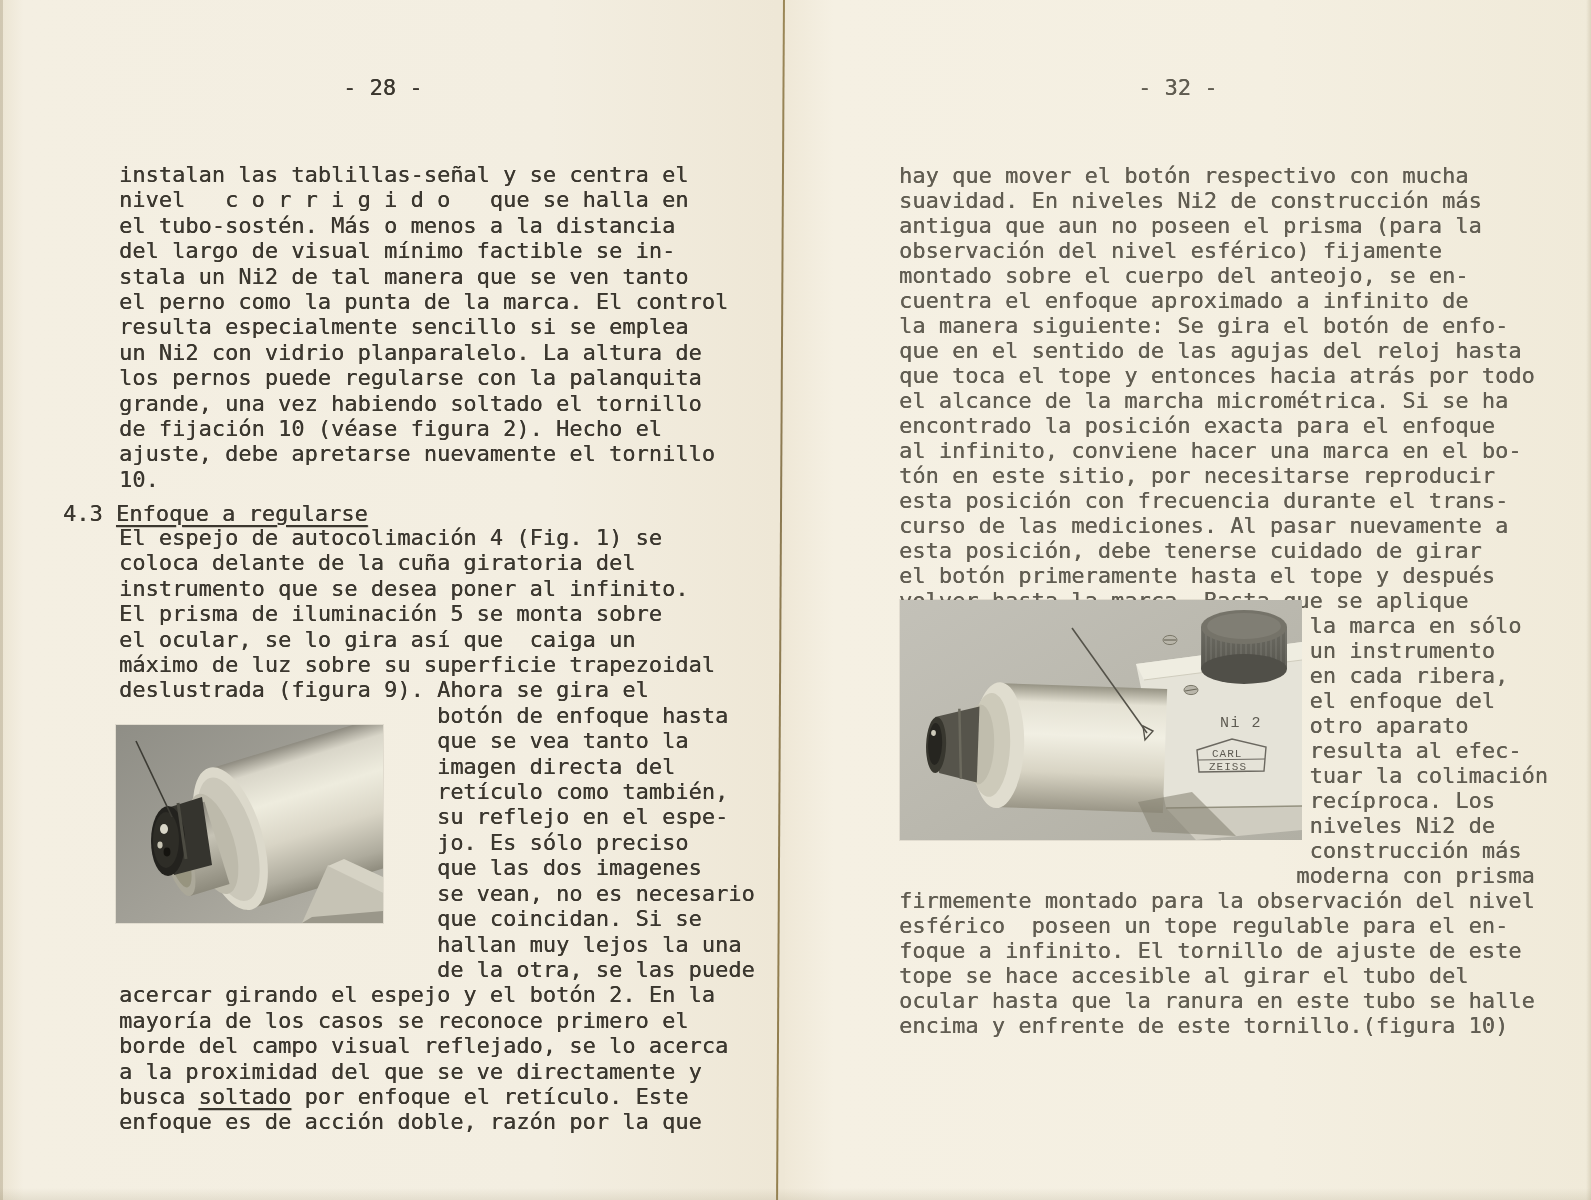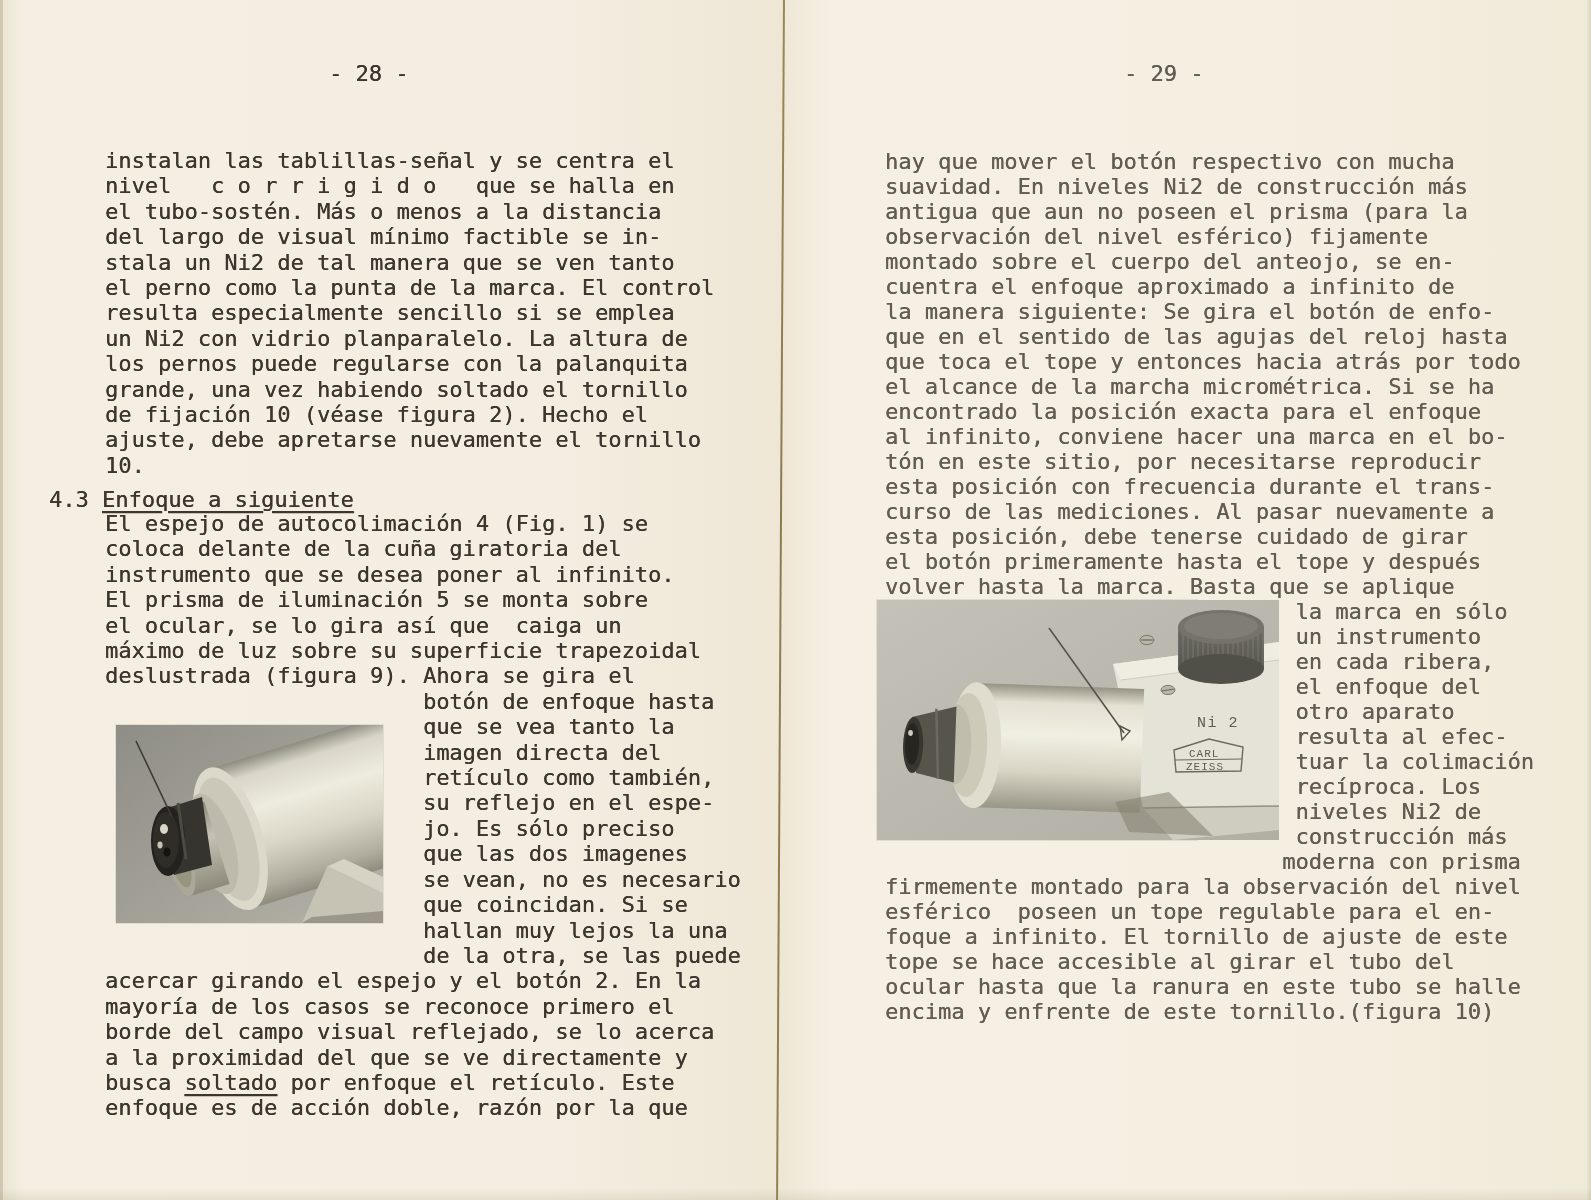--- a/index.html
+++ b/index.html
@@ -15,21 +15,21 @@
   .sheet-right{left:785px;right:0;
     background:linear-gradient(90deg,#efe8d7 0%,#f5f0e3 6%,#f4efe1 60%,#f0ead9 100%);}
   .left-edge{position:absolute;left:0;top:0;bottom:0;width:3px;background:rgba(140,125,95,.28);}
   .right-edge{position:absolute;right:0;top:0;bottom:0;width:5px;background:linear-gradient(90deg,rgba(150,135,100,0),rgba(150,135,100,.22));}
   .bottom-shade{position:absolute;left:0;right:0;bottom:0;height:12px;
     background:linear-gradient(rgba(160,150,120,0),rgba(160,150,120,.18));}
   .gutter{position:absolute;left:783px;top:-4px;width:2px;height:1210px;
     background:linear-gradient(#9b8757,#8c7a52 40%,#94804f);
     transform:rotate(0.33deg);transform-origin:top left;}
   .txt{
-    position:absolute;margin:0;white-space:pre;
+    position:absolute;margin:14px;white-space:pre;
     font-size:22px;line-height:25.4px;letter-spacing:0;
     color:#3b372f;text-shadow:0.25px 0.25px 0 currentColor;
   }
   .page-right .txt{color:#615d52;line-height:25px;}
   .u{text-decoration:underline;text-decoration-thickness:2px;text-underline-offset:4px;}
   .photo{position:absolute;box-shadow:0 0 0 1px rgba(90,85,70,.12);}
   .photo svg{display:block;}
 </style>
 </head>
 <body>
@@ -52,21 +52,21 @@
 stala un Ni2 de tal manera que se ven tanto
 el perno como la punta de la marca. El control
 resulta especialmente sencillo si se emplea
 un Ni2 con vidrio planparalelo. La altura de
 los pernos puede regularse con la palanquita
 grande, una vez habiendo soltado el tornillo
 de fijación 10 (véase figura 2). Hecho el
 ajuste, debe apretarse nuevamente el tornillo
 10.</pre>
 
-    <pre class="txt" style="left:49px;top:487px">4.3 <span class="u">Enfoque a siguiente</span></pre>
+    <pre class="txt" style="left:49px;top:487px">4.3 <span class="u">Enfoque a regularse</span></pre>
 
     <pre class="txt" style="left:105px;top:511px">El espejo de autocolimación 4 (Fig. 1) se
 coloca delante de la cuña giratoria del
 instrumento que se desea poner al infinito.
 El prisma de iluminación 5 se monta sobre
 el ocular, se lo gira así que  caiga un
 máximo de luz sobre su superficie trapezoidal
 deslustrada (figura 9). Ahora se gira el
                         botón de enfoque hasta
                         que se vea tanto la
@@ -132,21 +132,21 @@
         <line x1="20" y1="16" x2="56" y2="92" stroke="#3c3b34" stroke-width="1.6"></line>
 
         <polygon points="212,140 267,168 267,198 186,198" fill="#c6c3b5"></polygon>
         <polygon points="228,134 267,152 267,168 212,141" fill="#d6d3c5"></polygon>
         <polygon points="186,198 267,198 267,186 196,192" fill="#9a978a"></polygon>
       </svg>
     </div>
   </div>
 
   <div class="page-right">
-    <pre class="txt" style="left:1124px;top:61px">- 29 -</pre>
+    <pre class="txt" style="left:1124px;top:61px">- 32 -</pre>
 
     <pre class="txt" style="left:885px;top:149px">hay que mover el botón respectivo con mucha
 suavidad. En niveles Ni2 de construcción más
 antigua que aun no poseen el prisma (para la
 observación del nivel esférico) fijamente
 montado sobre el cuerpo del anteojo, se en-
 cuentra el enfoque aproximado a infinito de
 la manera siguiente: Se gira el botón de enfo-
 que en el sentido de las agujas del reloj hasta
 que toca el tope y entonces hacia atrás por todo
@@ -170,21 +170,21 @@
                                niveles Ni2 de
                                construcción más
                               moderna con prisma
 firmemente montado para la observación del nivel
 esférico  poseen un tope regulable para el en-
 foque a infinito. El tornillo de ajuste de este
 tope se hace accesible al girar el tubo del
 ocular hasta que la ranura en este tubo se halle
 encima y enfrente de este tornillo.(figura 10)</pre>
 
-    <div class="photo" style="left:877px;top:600px;width:320px;height:240px">
+    <div class="photo" style="left:900px;top:600px;width:320px;height:240px">
       <svg width="402" height="240" viewBox="0 0 402 240">
         <defs>
           <linearGradient id="gR-bg" x1="0" y1="0" x2="1" y2="1">
             <stop offset="0" stop-color="#c3c1b8"></stop>
             <stop offset="1" stop-color="#b1afa4"></stop>
           </linearGradient>
           <linearGradient id="gR-tube" x1="0" y1="0" x2="0" y2="1">
             <stop offset="0" stop-color="#969384"></stop>
             <stop offset="0.14" stop-color="#e4e1d3"></stop>
             <stop offset="0.4" stop-color="#f1efe3"></stop>

